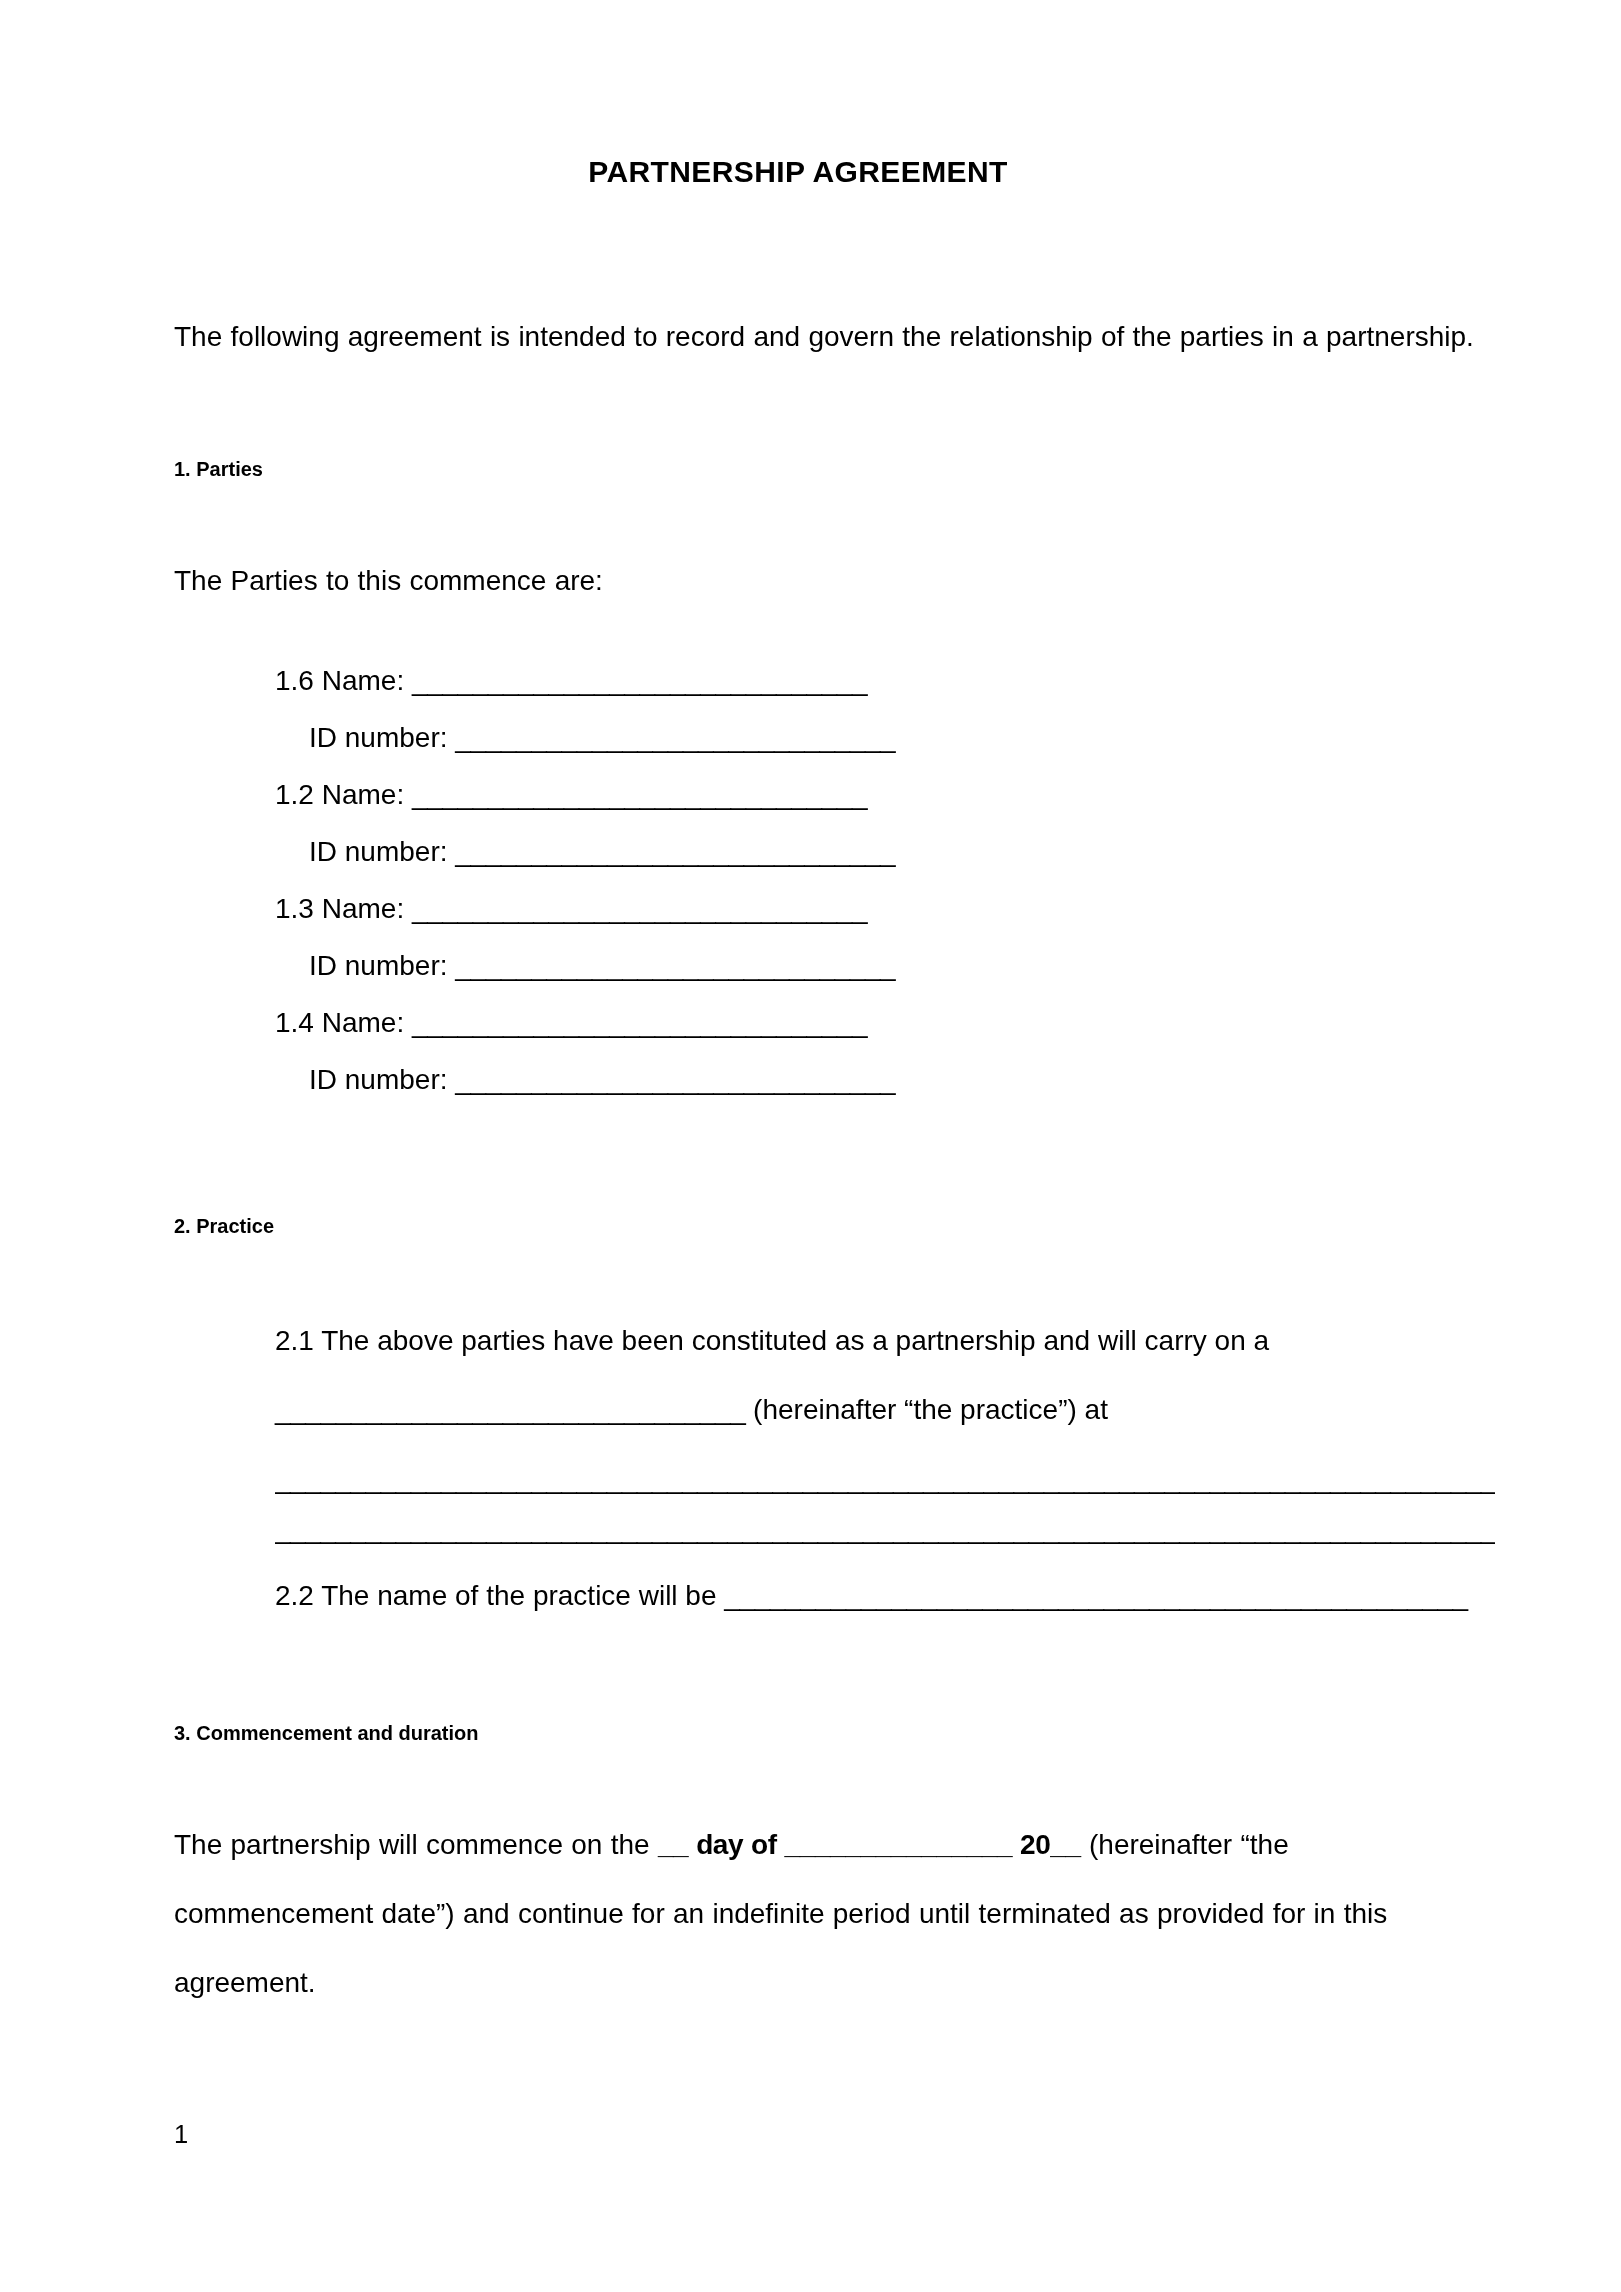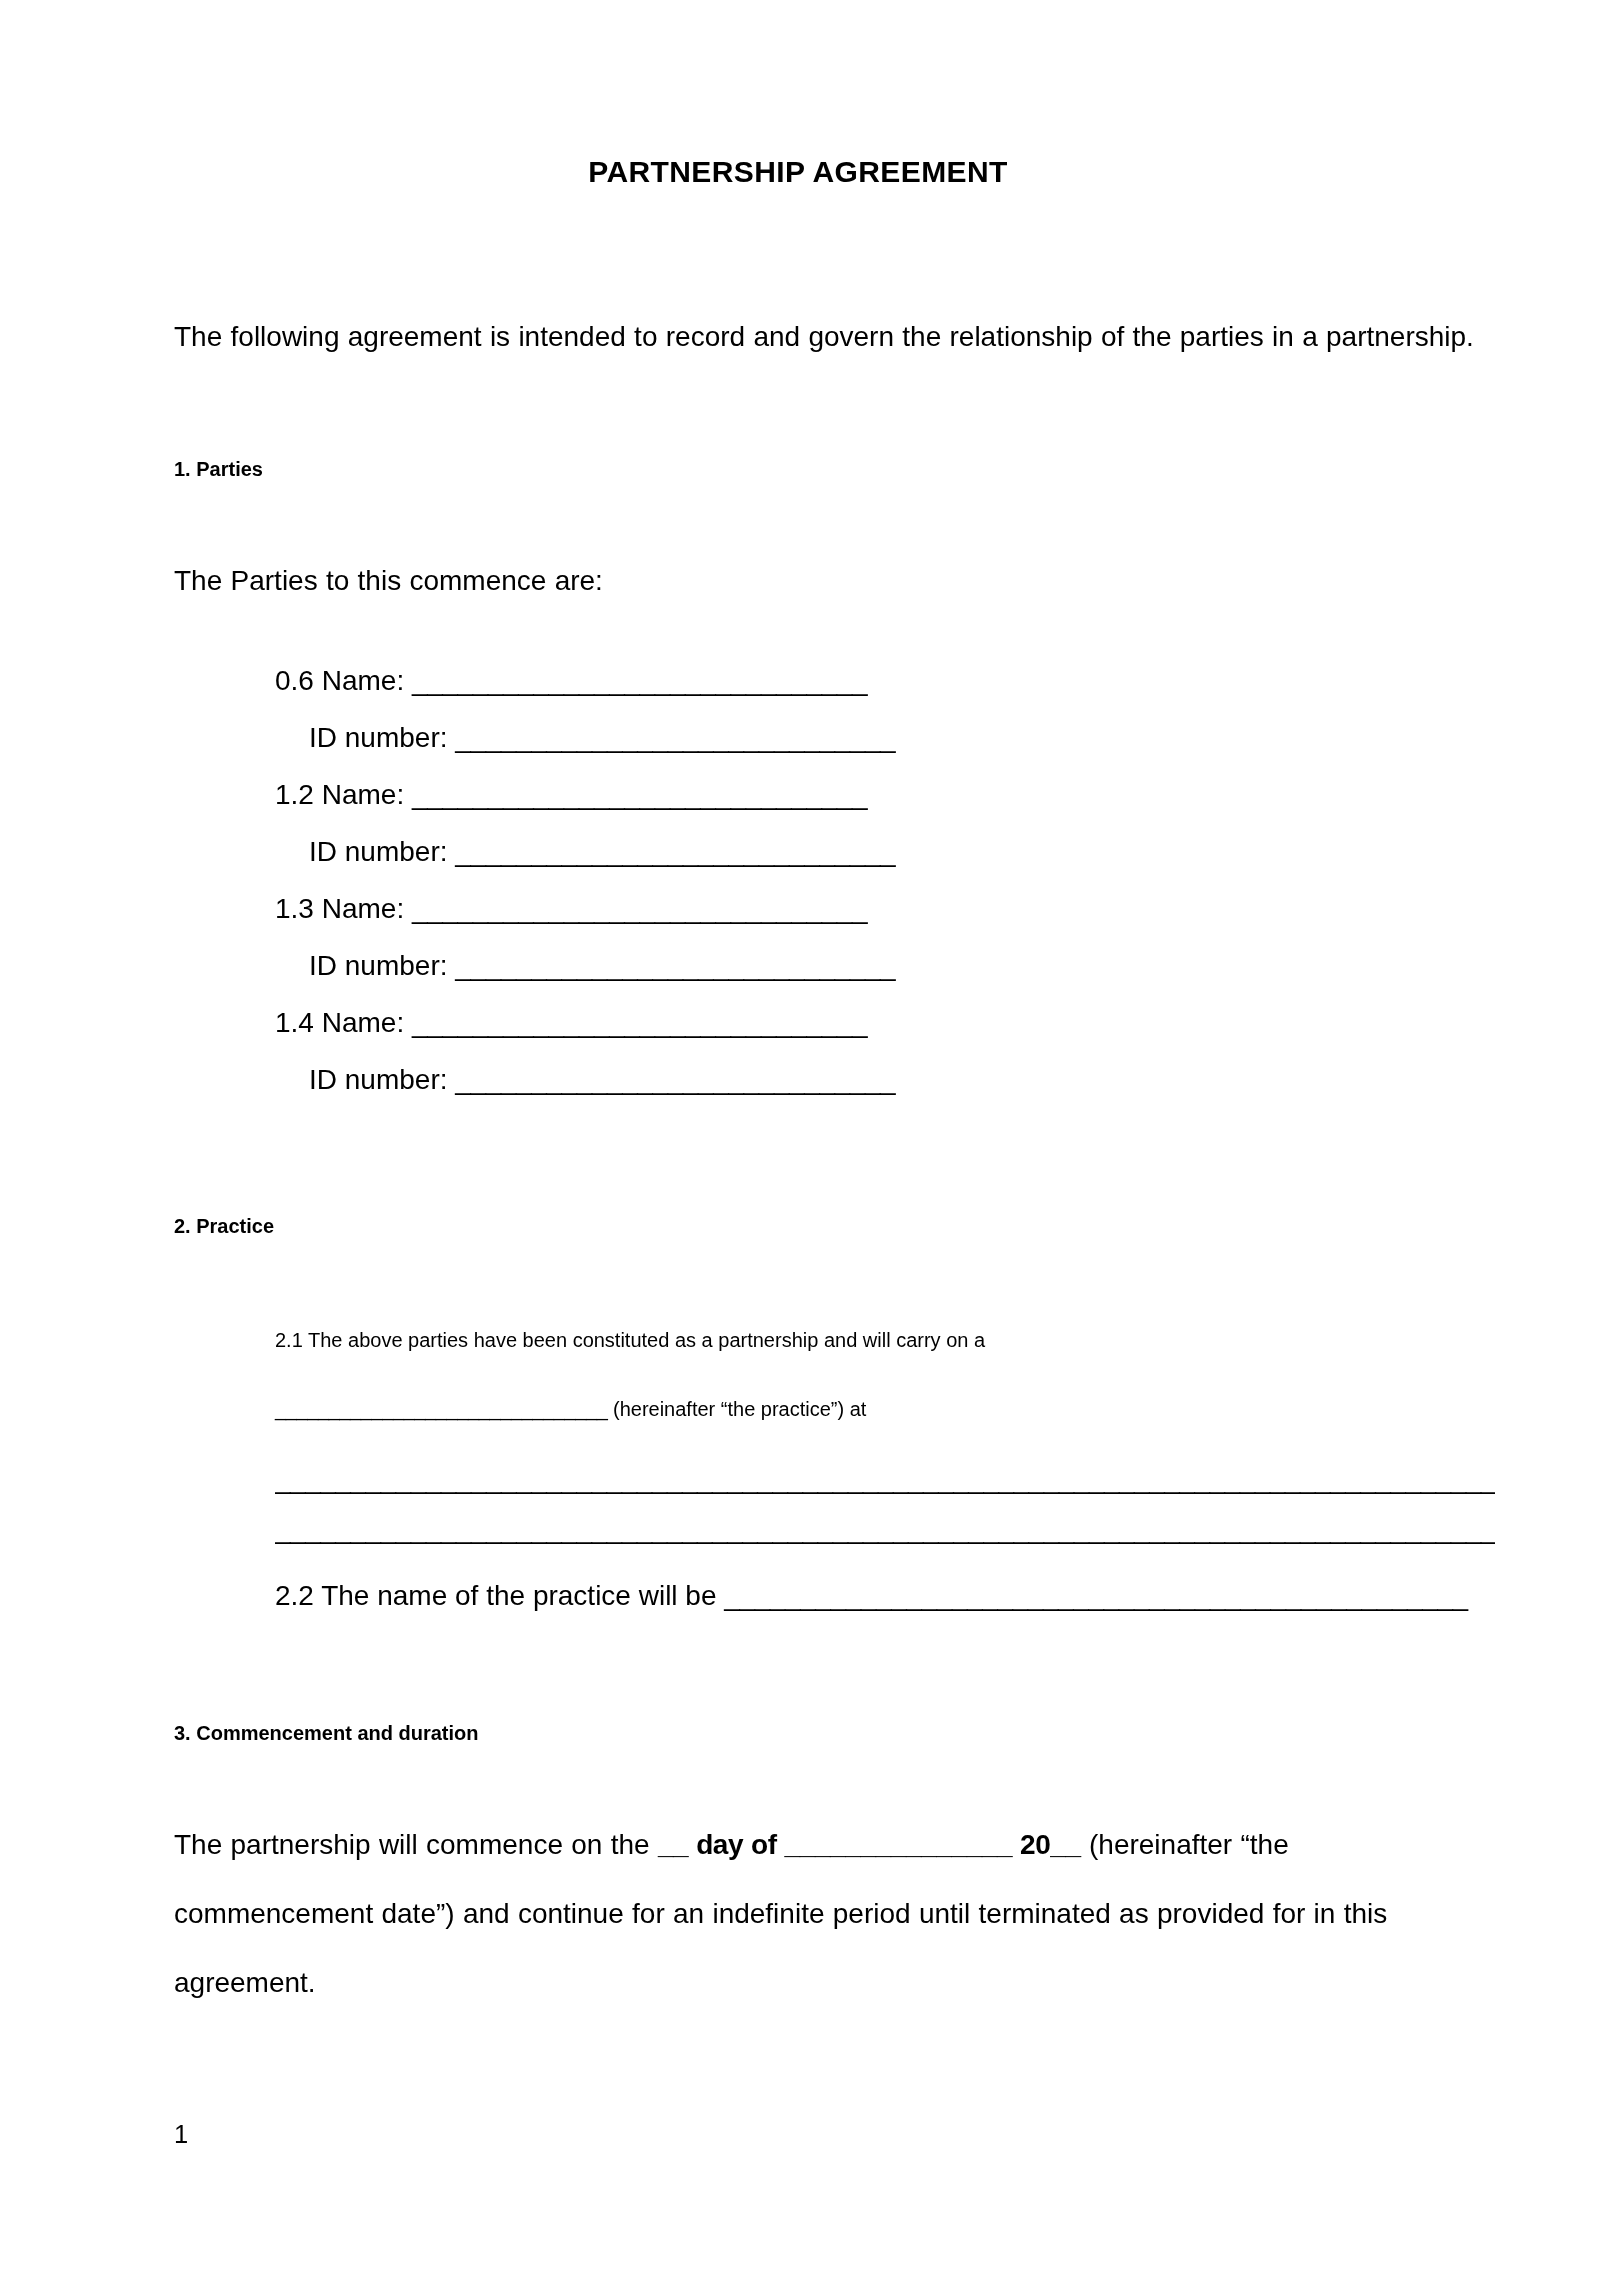--- a/index.html
+++ b/index.html
@@ -67,21 +67,21 @@
   }
   .list-row.indented {
     padding-left: 34px;
   }
   .u {
     letter-spacing: -0.4px;
   }
   .practice-block {
     padding-top: 45px;
     padding-left: 101px;
-    font-size: 20px;
+    font-size: 28px;
     line-height: 69px;
   }
   .fullrule {
     font-size: 28px;
     line-height: 50px;
     letter-spacing: -0.5px;
     white-space: nowrap;
     overflow: hidden;
     display: block;
   }
@@ -119,21 +119,21 @@
 
     <p class="para intro">The following agreement is intended to record and govern the relationship of the parties in a partnership.</p>
 
     <h2 class="heading h-gap-1">1.  Parties</h2>
 
     <p class="para lead-gap">The Parties to this commence are:</p>
 
     <div class="list-block">
 
       <div class="list-row">
-        <span>0.6 Name: </span><span class="u">______________________________</span>
+        <span>1.6 Name: </span><span class="u">______________________________</span>
       </div>
       <div class="list-row indented">
         <span>ID number: </span><span class="u">_____________________________</span>
       </div>
 
       <div class="list-row">
         <span>1.2 Name: </span><span class="u">______________________________</span>
       </div>
       <div class="list-row indented">
         <span>ID number: </span><span class="u">_____________________________</span>

